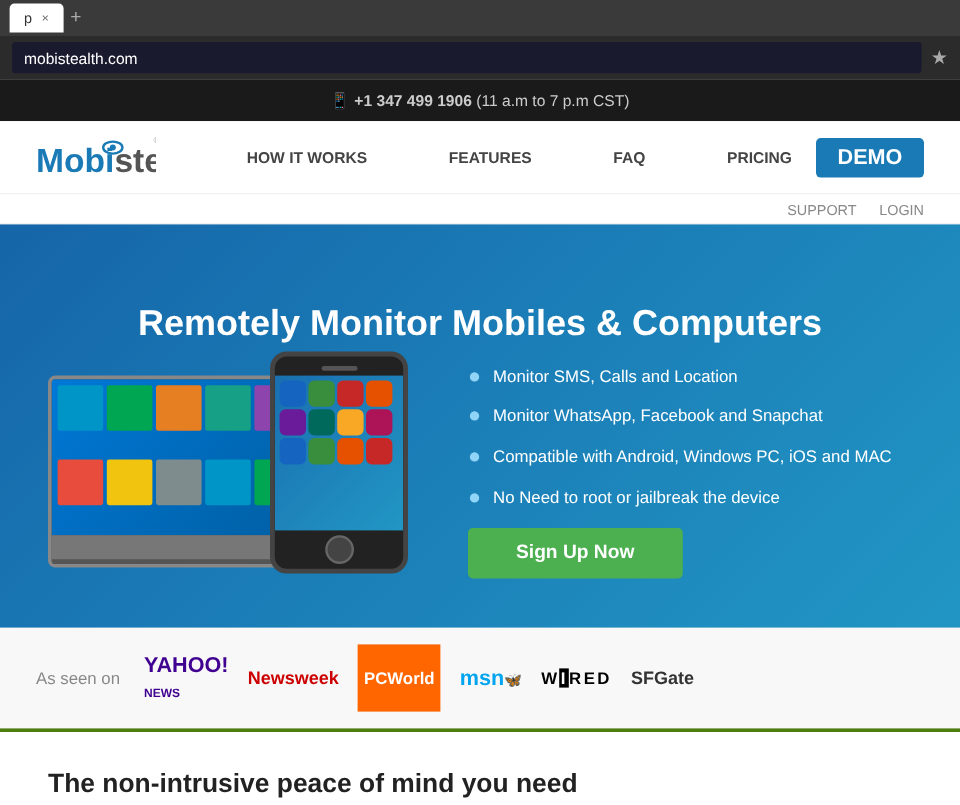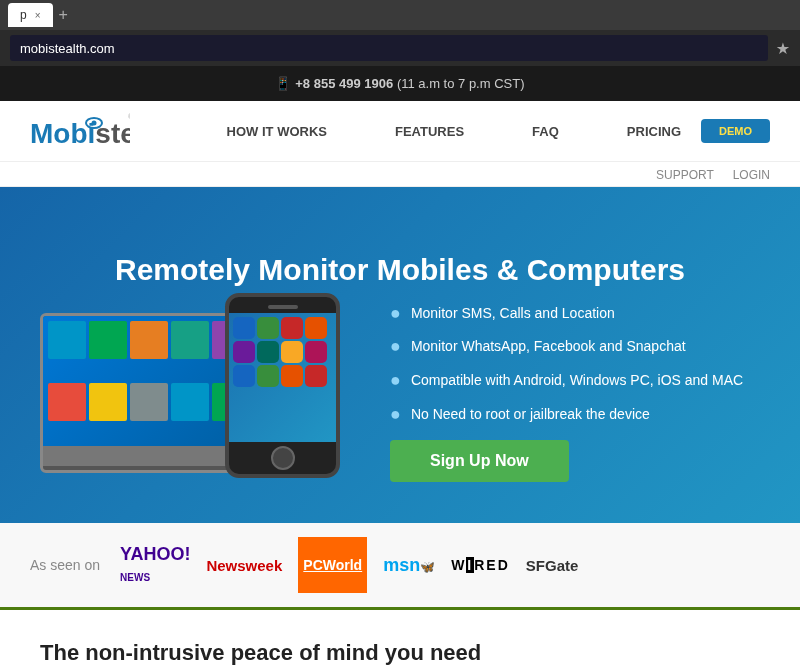--- a/index.html
+++ b/index.html
@@ -16,21 +16,21 @@
     .address-input { flex: 1; background: #1a1a2e; border: none; border-radius: 3px; padding: 4px 10px; color: #fff; font-size: 13px; height: 26px; }
     .star-icon { color: #aaa; font-size: 16px; }
 
     
     .top-bar { background: #1a1a1a; color: #ccc; text-align: center; padding: 10px; font-size: 13px; }
 
     
     .header { background: #fff; padding: 10px 30px; display: flex; align-items: center; justify-content: space-between; border-bottom: 1px solid #eee; }
     .nav { display: flex; align-items: center; gap: 20px; }
     .nav-link { color: #444; font-size: 13px; text-decoration: none; font-weight: bold; cursor: pointer; padding-left: 48px; }
-    .demo-btn { background: #1a7ab5; color: #fde047; padding: 6px 18px; border-radius: 4px; font-size: 11px; font-weight: bold; cursor: pointer; border: none; }
+    .demo-btn { background: #1a7ab5; color: #ffffff; padding: 6px 18px; border-radius: 4px; font-size: 18px; font-weight: bold; cursor: pointer; border: none; }
     .sub-nav { background: #fff; text-align: right; padding: 4px 30px; border-bottom: 1px solid #eee; }
     .sub-nav-link { color: #888; font-size: 12px; margin-left: 15px; cursor: pointer; }
 
     
     .hero { background: linear-gradient(135deg, #1565a8 0%, #1a7ab5 40%, #2196c4 100%); padding: 30px 40px 30px; color: #fff; min-height: 290px; position: relative; }
     .hero-title { text-align: center; font-size: 30px; font-weight: bold; color: #fff; margin-bottom: 6px; margin-top: 36px; }
     .hero-subtitle { text-align: center; font-size: 16px; color: #90d4f7; margin-bottom: 20px; }
     .hero-content { display: flex; align-items: center; gap: 30px; max-width: 760px; margin: 0 auto; }
     .hero-devices { flex: 0 0 320px; height: 200px; position: relative; }
     .device-laptop { width: 220px; height: 160px; background: #555; border-radius: 6px; position: absolute; left: 0; top: 20px; overflow: hidden; border: 3px solid #888; }
@@ -64,21 +64,21 @@
     .bullet { color: #90d4f7; font-size: 18px; line-height: 1; flex-shrink: 0; }
     .signup-btn { background: #4caf50; color: #fff; border: none; border-radius: 4px; padding: 12px 40px; font-size: 16px; font-weight: bold; cursor: pointer; display: block; margin-top: 16px; }
 
     
     .as-seen { background: #f8f8f8; padding: 14px 30px; display: flex; align-items: center; gap: 20px; border-bottom: 3px solid #4d7c0f; }
     .as-seen-label { color: #888; font-size: 14px; white-space: nowrap; }
     .brands { display: flex; align-items: center; gap: 16px; flex-wrap: wrap; }
     .brand { font-weight: bold; font-size: 16px; }
     .brand-yahoo { color: #400191; font-size: 18px; }
     .brand-newsweek { color: #cc0000; font-size: 15px; }
-    .brand-pcworld { color: #000; font-size: 14px; background: #ff6600; padding: 20px 5px; color: #fff; text-decoration: underline; }
+    .brand-pcworld { color: #000; font-size: 14px; background: #ff6600; padding: 20px 5px; color: #fff; }
     .brand-msn { color: #00a4ef; font-size: 18px; }
     .brand-wired { color: #000; font-size: 14px; letter-spacing: 2px; }
     .brand-sfgate { color: #333; font-size: 15px; }
 
     
     .peace-section { padding: 30px 40px; background: #fff; }
     .peace-title { font-size: 22px; font-weight: bold; color: #222; margin-bottom: 16px; }
     .peace-text { color: #555; font-size: 13px; line-height: 1.7; text-align: justify; margin-bottom: 20px; }
 
     
@@ -96,21 +96,21 @@
   <span class="tab-new">+</span>
 </div>
 
 <div class="address-bar">
   <input class="address-input" type="text" value="mobistealth.com" style="">
   <span class="star-icon">★</span>
 </div>
 
 <div class="top-bar">
   <span>📱</span>
-  <strong>+8 855 499 1906</strong>
+  <strong>+1 347 499 1906</strong>
   <span>(11 a.m to 7 p.m CST)</span>
 </div>
 
 <div class="header">
   <div class="logo-wrapper">
     <svg class="logo-svg" width="100" height="40" viewBox="0 0 100 40">
       <text x="0" y="32" font-size="28" font-weight="bold" font-family="Arial">
         <tspan fill="#1a7ab5">Mobi</tspan><tspan fill="#555">stealth</tspan>
       </text>
       <ellipse cx="64" cy="12" rx="8" ry="5" fill="none" stroke="#1a7ab5" stroke-width="2"></ellipse>

